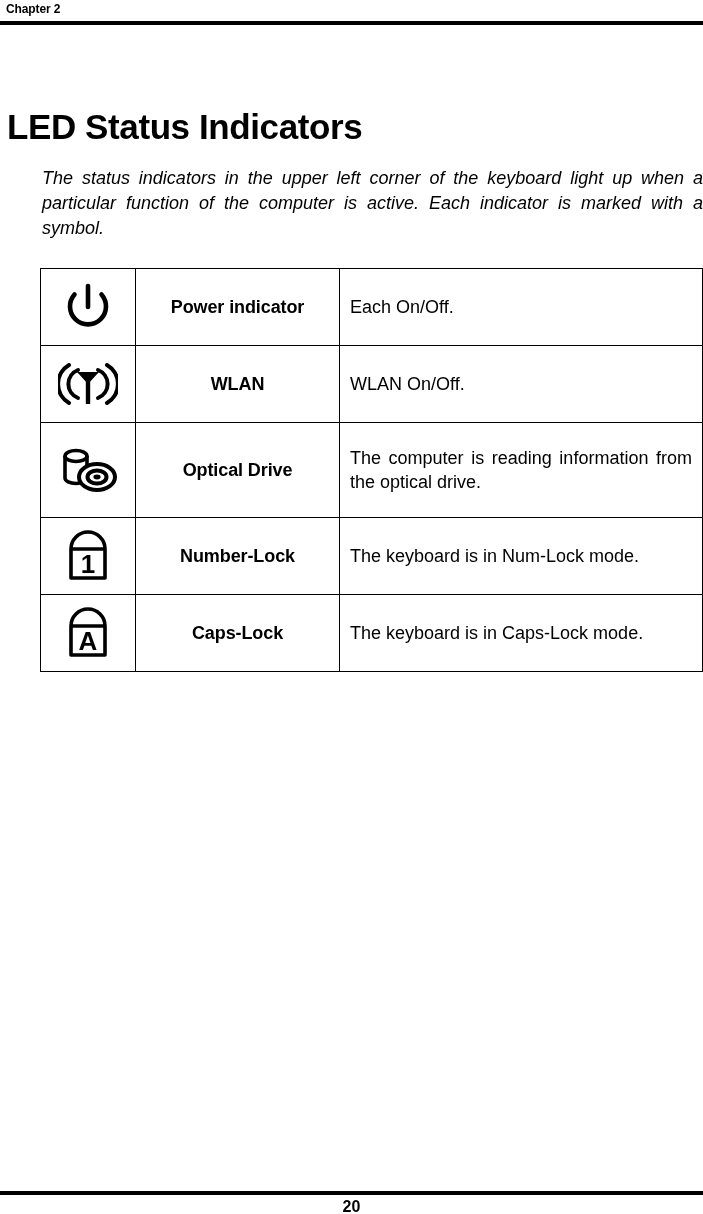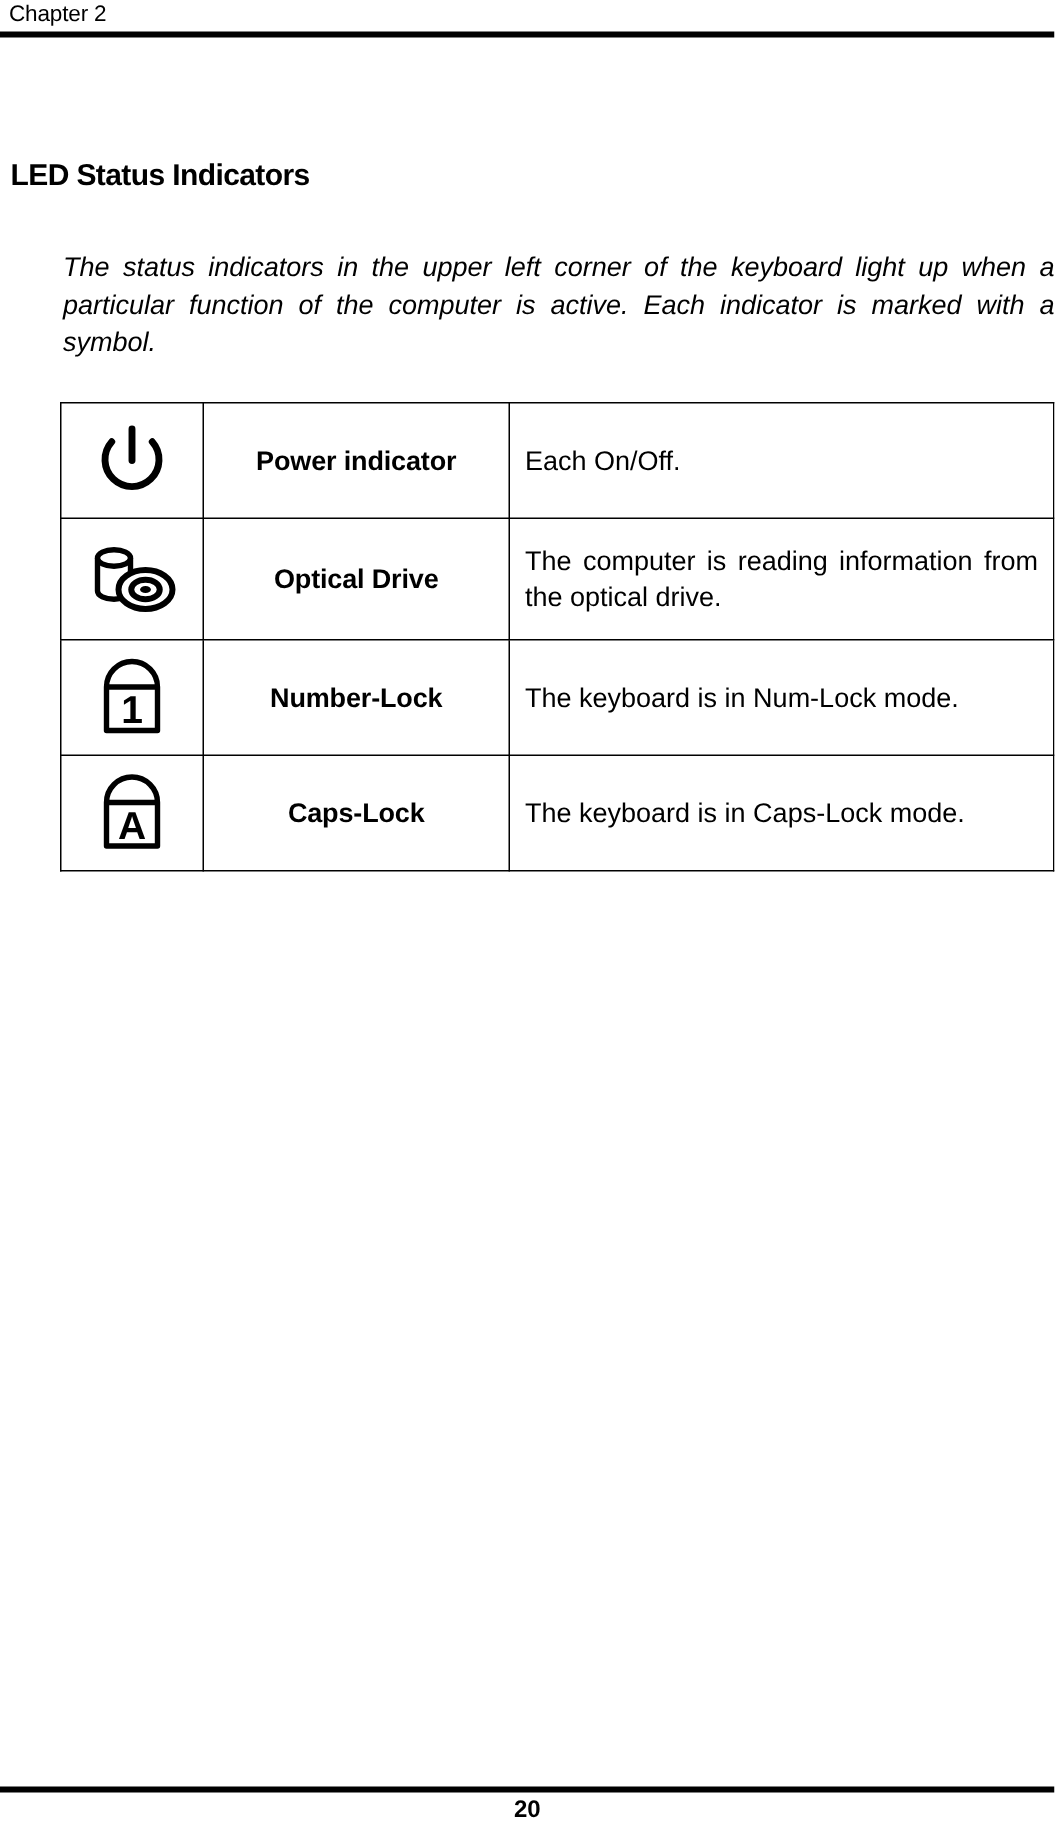--- a/index.html
+++ b/index.html
@@ -22,22 +22,22 @@
     position: absolute;
     left: 0;
     top: 0;
     width: 703px;
     height: 26px;
   }
   .page-header .chapter-label {
     position: absolute;
     left: 6px;
     top: 0px;
-    font-size: 15px;
-    font-weight: normal;
+    font-size: 12px;
+    font-weight: bold;
     letter-spacing: -0.1px;
     line-height: 19px;
     white-space: nowrap;
   }
   .header-rule {
     position: absolute;
     left: 0px;
     top: 21px;
     width: 703px;
     height: 4px;
@@ -49,21 +49,21 @@
     position: absolute;
     left: 0;
     top: 0;
     width: 703px;
   }
 
   .section-title {
     position: absolute;
     left: 7px;
     top: 88px;
-    font-size: 20px;
+    font-size: 35px;
     font-weight: bold;
     letter-spacing: -0.4px;
     line-height: 32px;
     white-space: nowrap;
   }
 
   .intro-paragraph {
     position: absolute;
     left: 42px;
     top: 148px;
@@ -87,21 +87,21 @@
   .indicator-table td {
     border: 1.5px solid #000000;
     padding: 0;
     vertical-align: middle;
   }
   .col-icon   { width: 95px;  text-align: center; }
   .col-name   { width: 204px; text-align: center; }
   .col-desc   { width: 363px; text-align: left; }
 
   .indicator-table tr { height: 77px; }
-  .indicator-table tr.row-compact { height: 81px; }
+  .indicator-table tr.row-compact { height: 95px; }
 
   .icon-cell-inner {
     display: flex;
     align-items: center;
     justify-content: center;
     height: 100%;
   }
   .name-text {
     font-size: 18px;
     font-weight: bold;
@@ -178,20 +178,46 @@
           </div>
         </td>
         <td class="col-name">
           <span class="name-text">Power indicator</span>
         </td>
         <td class="col-desc">
           <span class="desc-text">Each On/Off.</span>
         </td>
       </tr>
 
+      <tr>
+        <td class="col-icon">
+          <div class="icon-cell-inner">
+            <span>
+              <svg width="60" height="52" viewBox="0 0 60 52">
+
+                <line x1="30" y1="20" x2="30" y2="46" stroke="#000" stroke-width="4.4"></line>
+
+                <polygon points="19,14 41,14 30,26" fill="#000"></polygon>
+
+                <path d="M20 12 A15 15 0 0 0 20 40" fill="none" stroke="#000" stroke-width="4" stroke-linecap="round"></path>
+                <path d="M40 12 A15 15 0 0 1 40 40" fill="none" stroke="#000" stroke-width="4" stroke-linecap="round"></path>
+
+                <path d="M11 7 A22 22 0 0 0 11 45" fill="none" stroke="#000" stroke-width="4" stroke-linecap="round"></path>
+                <path d="M49 7 A22 22 0 0 1 49 45" fill="none" stroke="#000" stroke-width="4" stroke-linecap="round"></path>
+              </svg>
+            </span>
+          </div>
+        </td>
+        <td class="col-name">
+          <span class="name-text">WLAN</span>
+        </td>
+        <td class="col-desc">
+          <span class="desc-text">WLAN On/Off.</span>
+        </td>
+      </tr>
 
       <tr class="row-compact">
         <td class="col-icon">
           <div class="icon-cell-inner">
             <span>
               <svg width="62" height="50" viewBox="0 0 62 50">
 
                 <path d="M8 11 L8 33 A11 5.5 0 0 0 30 33 L30 11" fill="#fff" stroke="#000" stroke-width="3.6" stroke-linejoin="round"></path>
                 <ellipse cx="19" cy="11" rx="11" ry="5.5" fill="#fff" stroke="#000" stroke-width="3.6"></ellipse>
 

